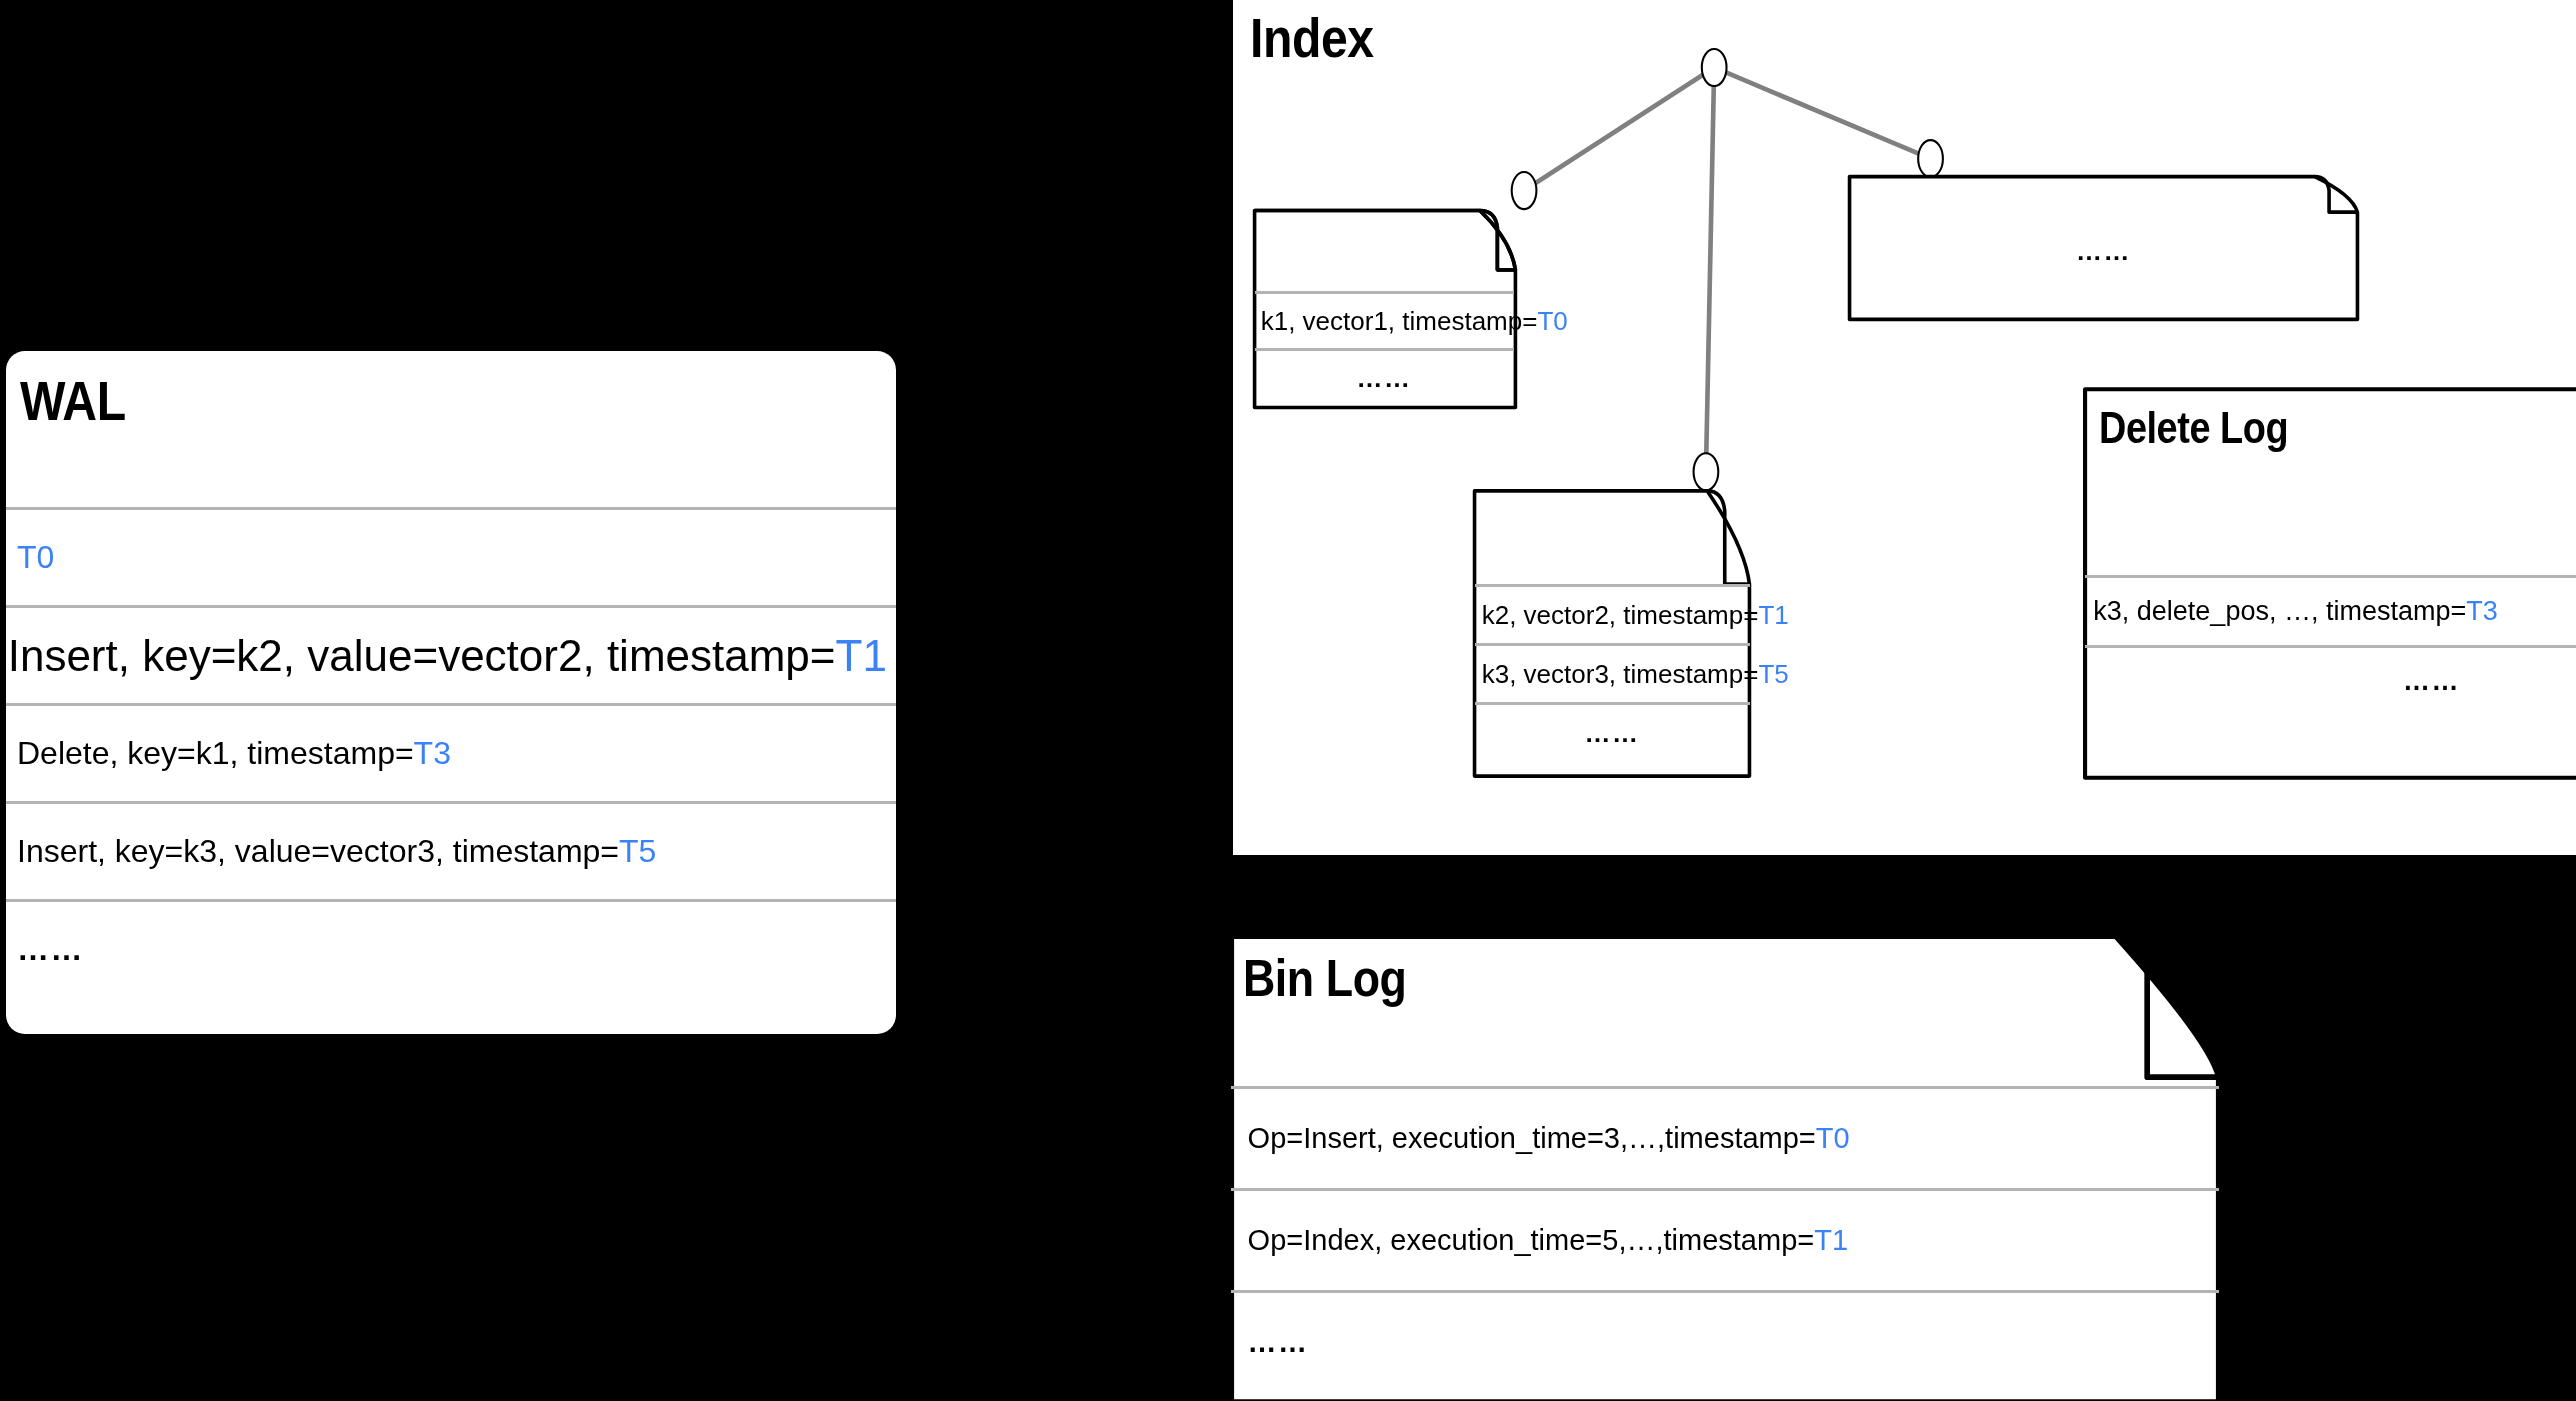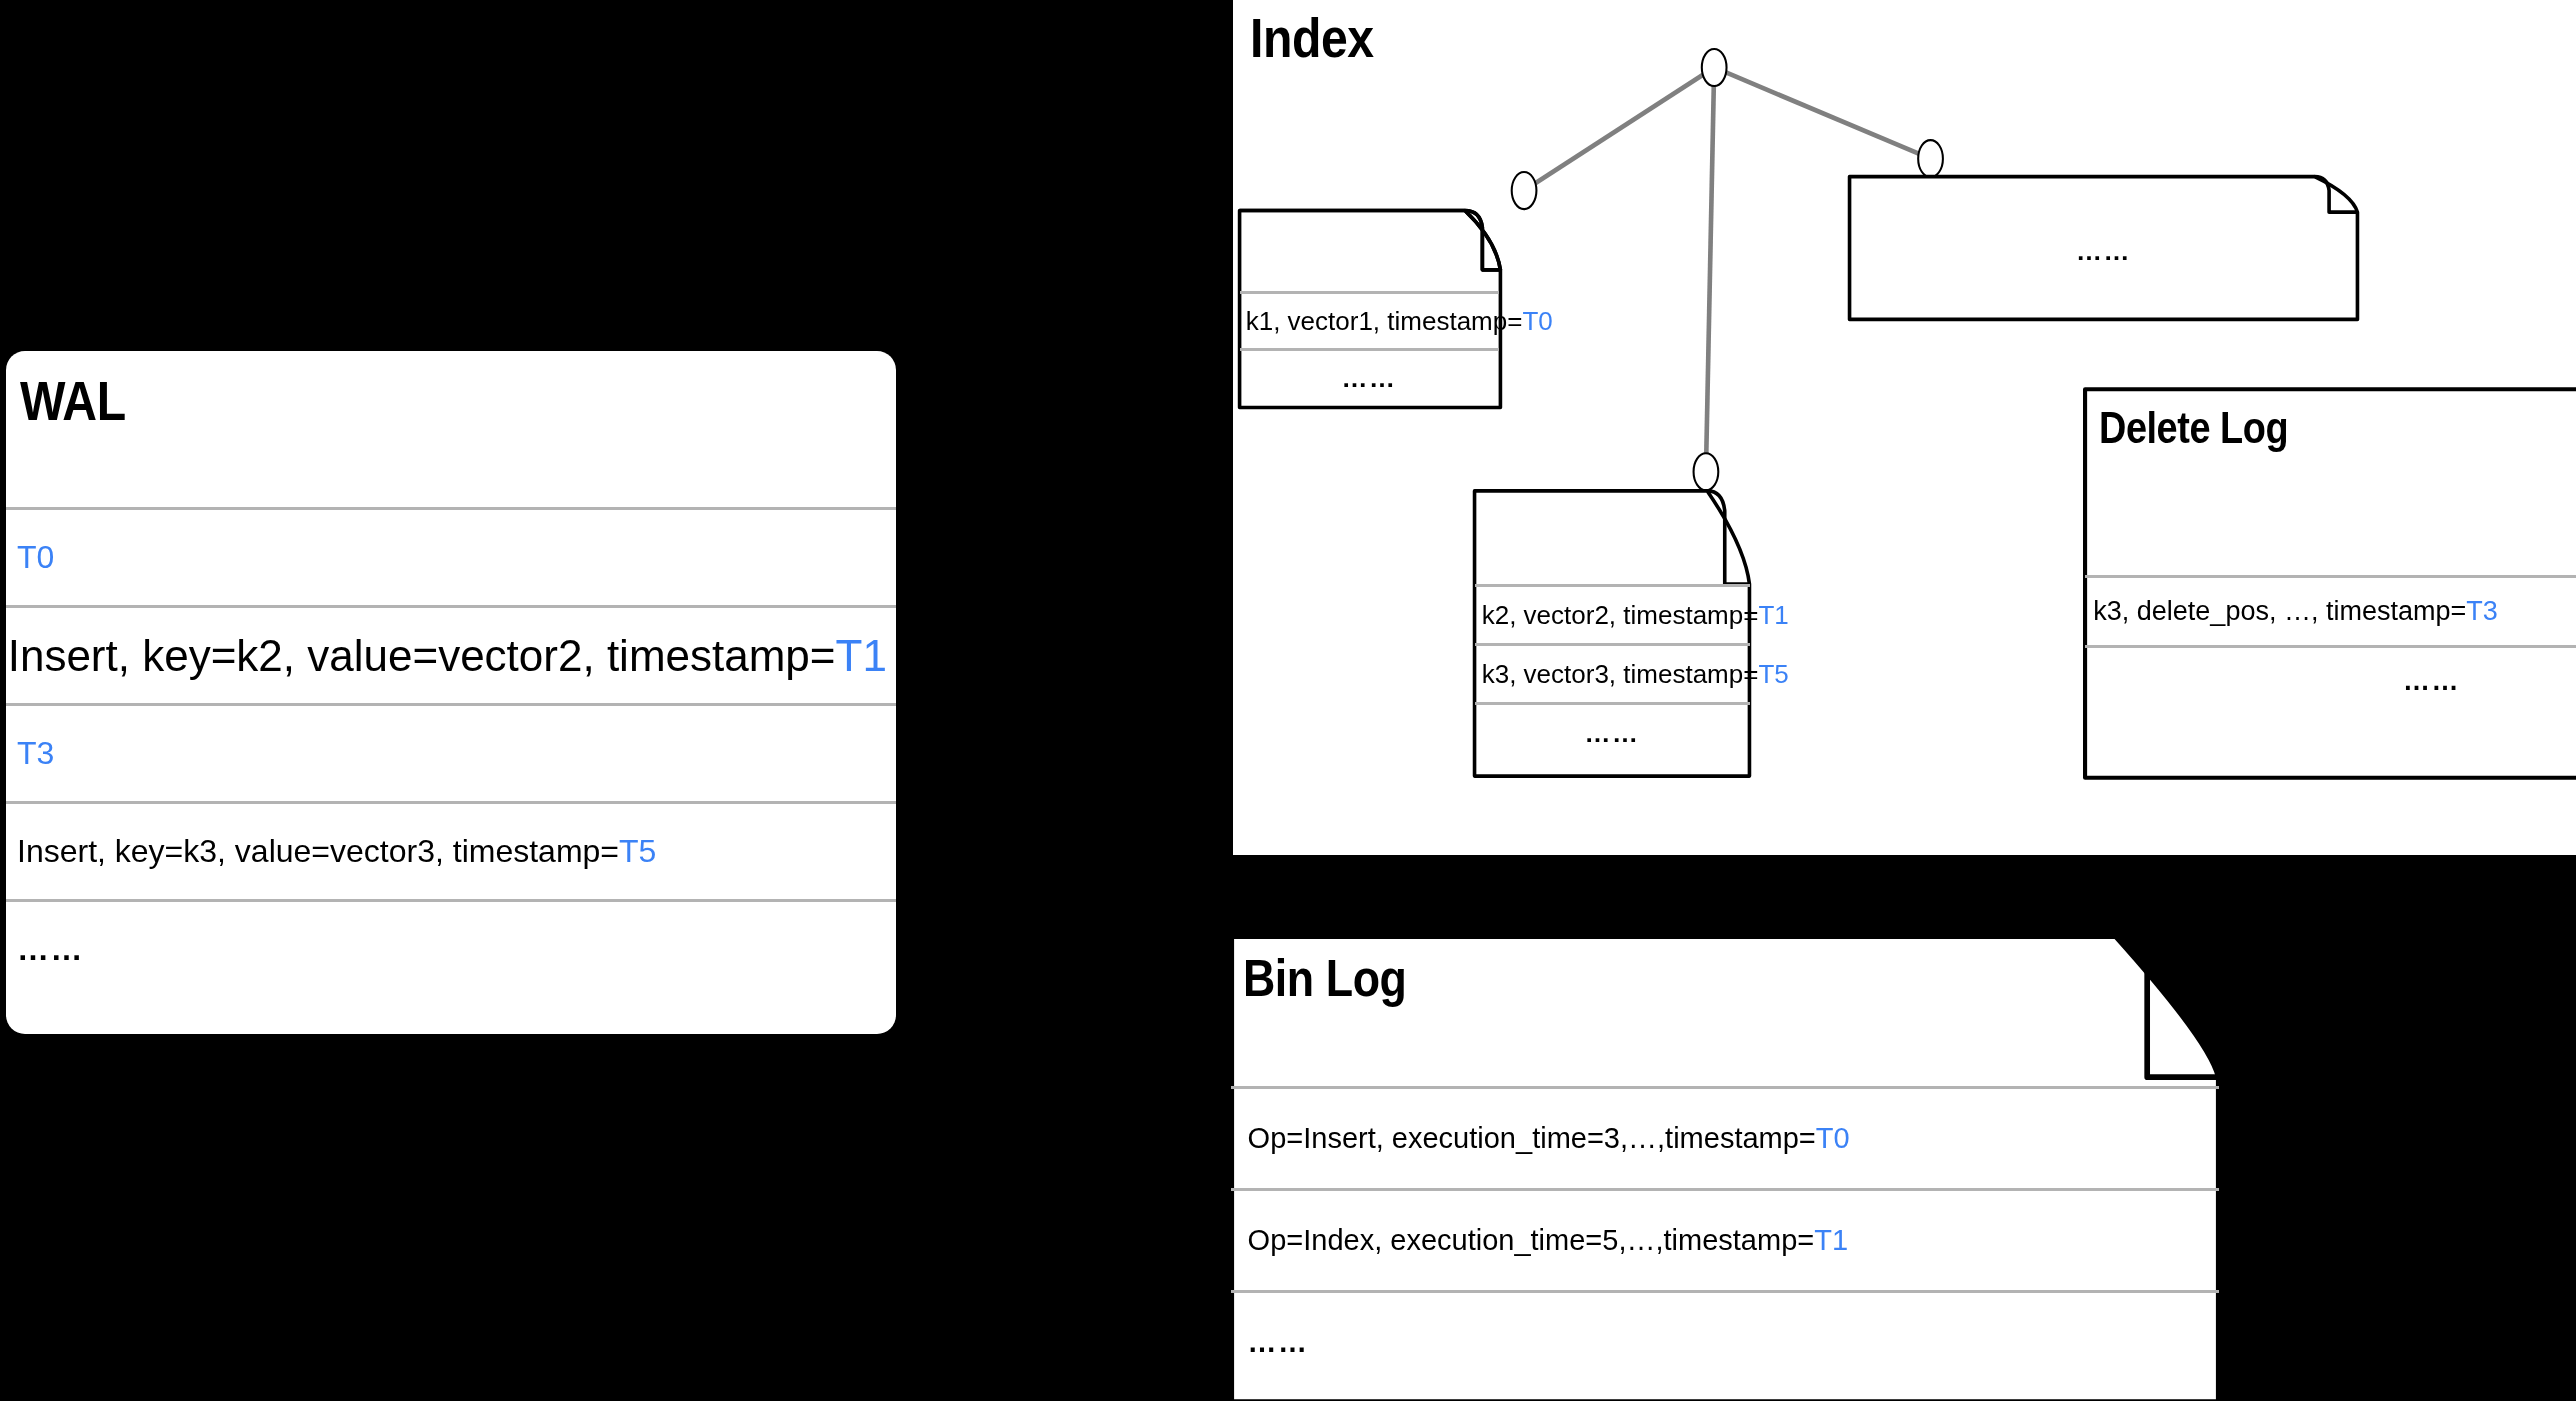--- a/index.html
+++ b/index.html
@@ -62,20 +62,21 @@
 
     <div class="rows" style="top:156px;">
       <div class="row" style="height:98px;padding-left:11.3px;font-size:32px;">
           <span class="ts">T0</span>
       </div>
       <div class="row" style="height:98px;padding-left:2px;font-size:44px;">
         <span class="txt">Insert, key=k2, value=vector2, timestamp=</span>
           <span class="ts">T1</span>
       </div>
       <div class="row" style="height:98px;padding-left:11.3px;font-size:32px;">
+        <span class="txt">Delete, key=k1, timestamp=</span>
           <span class="ts">T3</span>
       </div>
       <div class="row" style="height:98px;padding-left:11.3px;font-size:32px;">
         <span class="txt">Insert, key=k3, value=vector3, timestamp=</span>
           <span class="ts">T5</span>
       </div>
       <div class="row" style="height:98px;padding-left:11.3px;font-size:32px;">
         <span class="txt dots">……</span>
       </div>
     </div>
@@ -88,21 +89,21 @@
     <svg class="tree" viewBox="0 0 3065 1660" preserveAspectRatio="none">
       <line x1="934" y1="131" x2="565" y2="370"></line>
       <line x1="934" y1="131" x2="1354" y2="308"></line>
       <line x1="934" y1="131" x2="918" y2="916"></line>
       <ellipse cx="934" cy="131" rx="24" ry="36"></ellipse>
       <ellipse cx="565" cy="370" rx="24" ry="36"></ellipse>
       <ellipse cx="1354" cy="308" rx="24" ry="36"></ellipse>
       <ellipse cx="918" cy="916" rx="24" ry="36"></ellipse>
     </svg>
 
-    <div class="docwrap" style="left:5px;top:209px;width:262px;height:200px;">
+    <div class="docwrap" style="left:20px;top:209px;width:262px;height:200px;">
       <svg width="264" height="200" viewBox="0 0 512 388">
         <path d="M3,3 L440,3 Q470,3 474,36 L474,118 L509,118 Q500,60 440,3" fill="#ffffff" stroke="#000000" stroke-width="7" stroke-linejoin="round"></path>
         <path d="M3,3 L3,385 L509,385 L509,118 Q500,60 440,3 Z" fill="none" stroke="#000000" stroke-width="7" stroke-linejoin="round"></path>
         <path d="M440,3 Q470,3 474,36 L474,118 L509,118" fill="none" stroke="#000000" stroke-width="7" stroke-linejoin="round"></path>
       </svg>
       <div class="doc-content">
         <div class="rows" style="top:82px;left:1.5px;right:1.5px;">
           <div class="row" style="height:57px;padding-left:6.2px;font-size:26px;">
             <span class="txt">k1, vector1, timestamp=</span>
               <span class="ts">T0</span>

